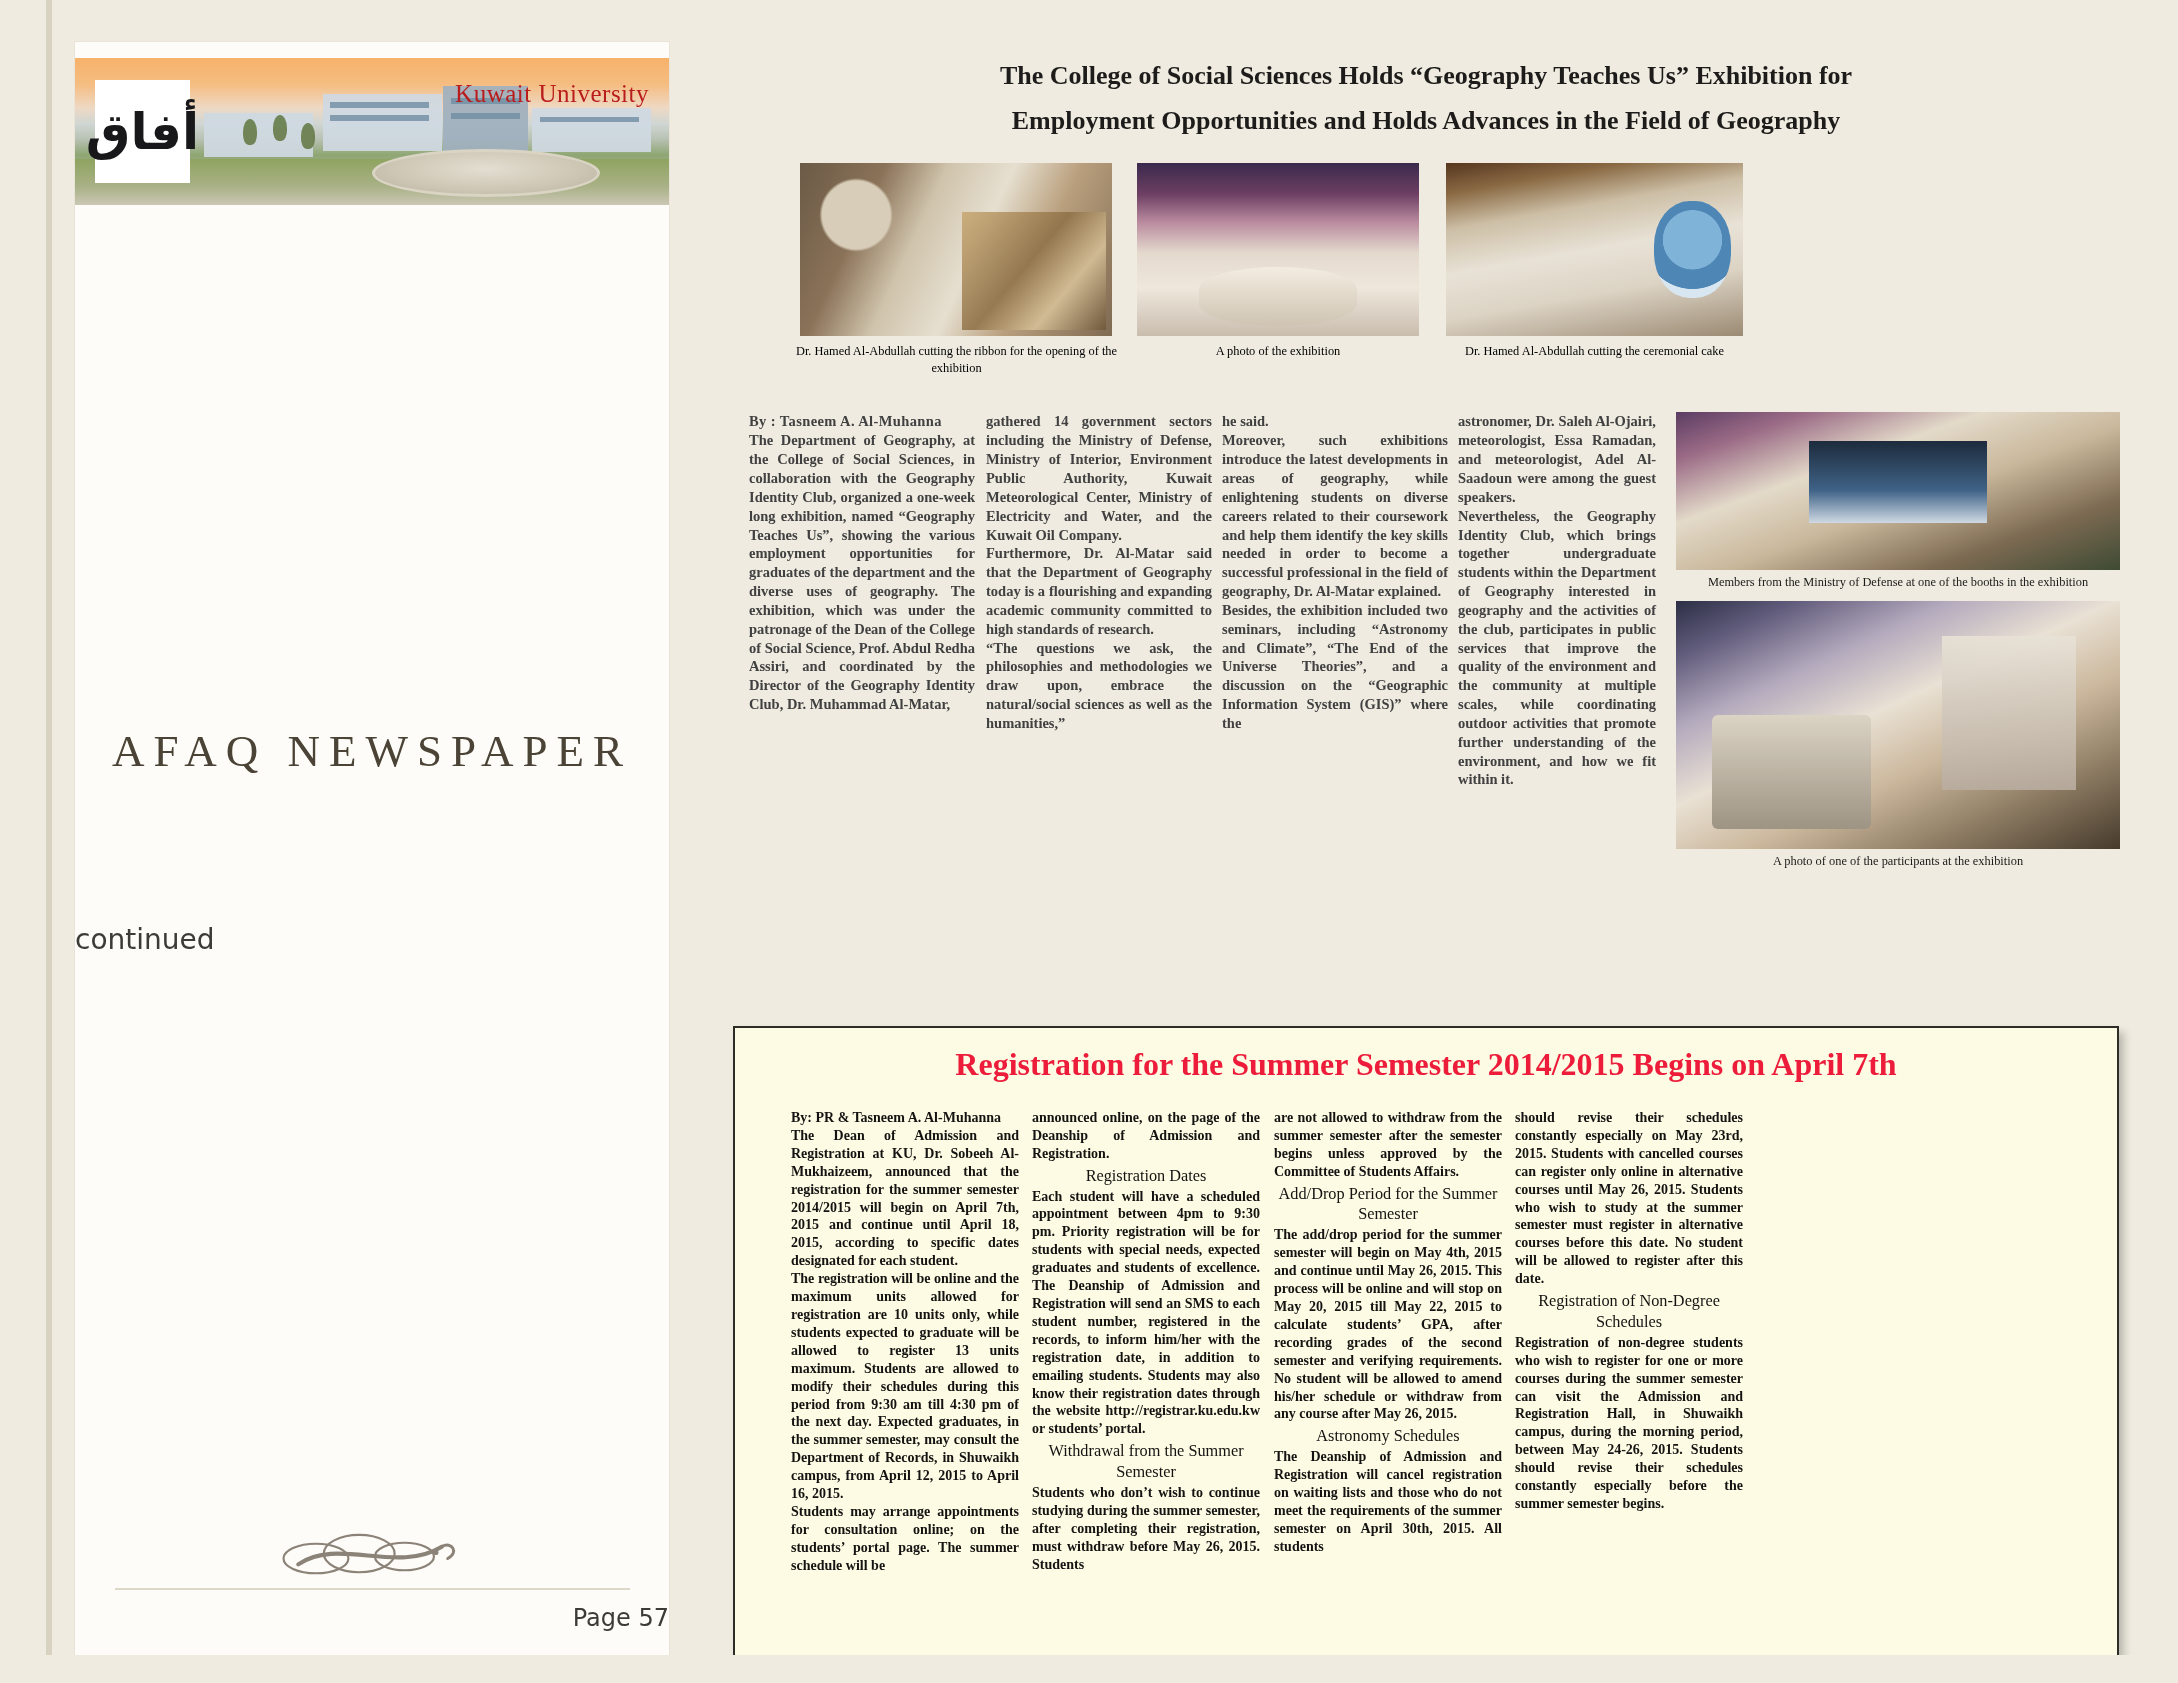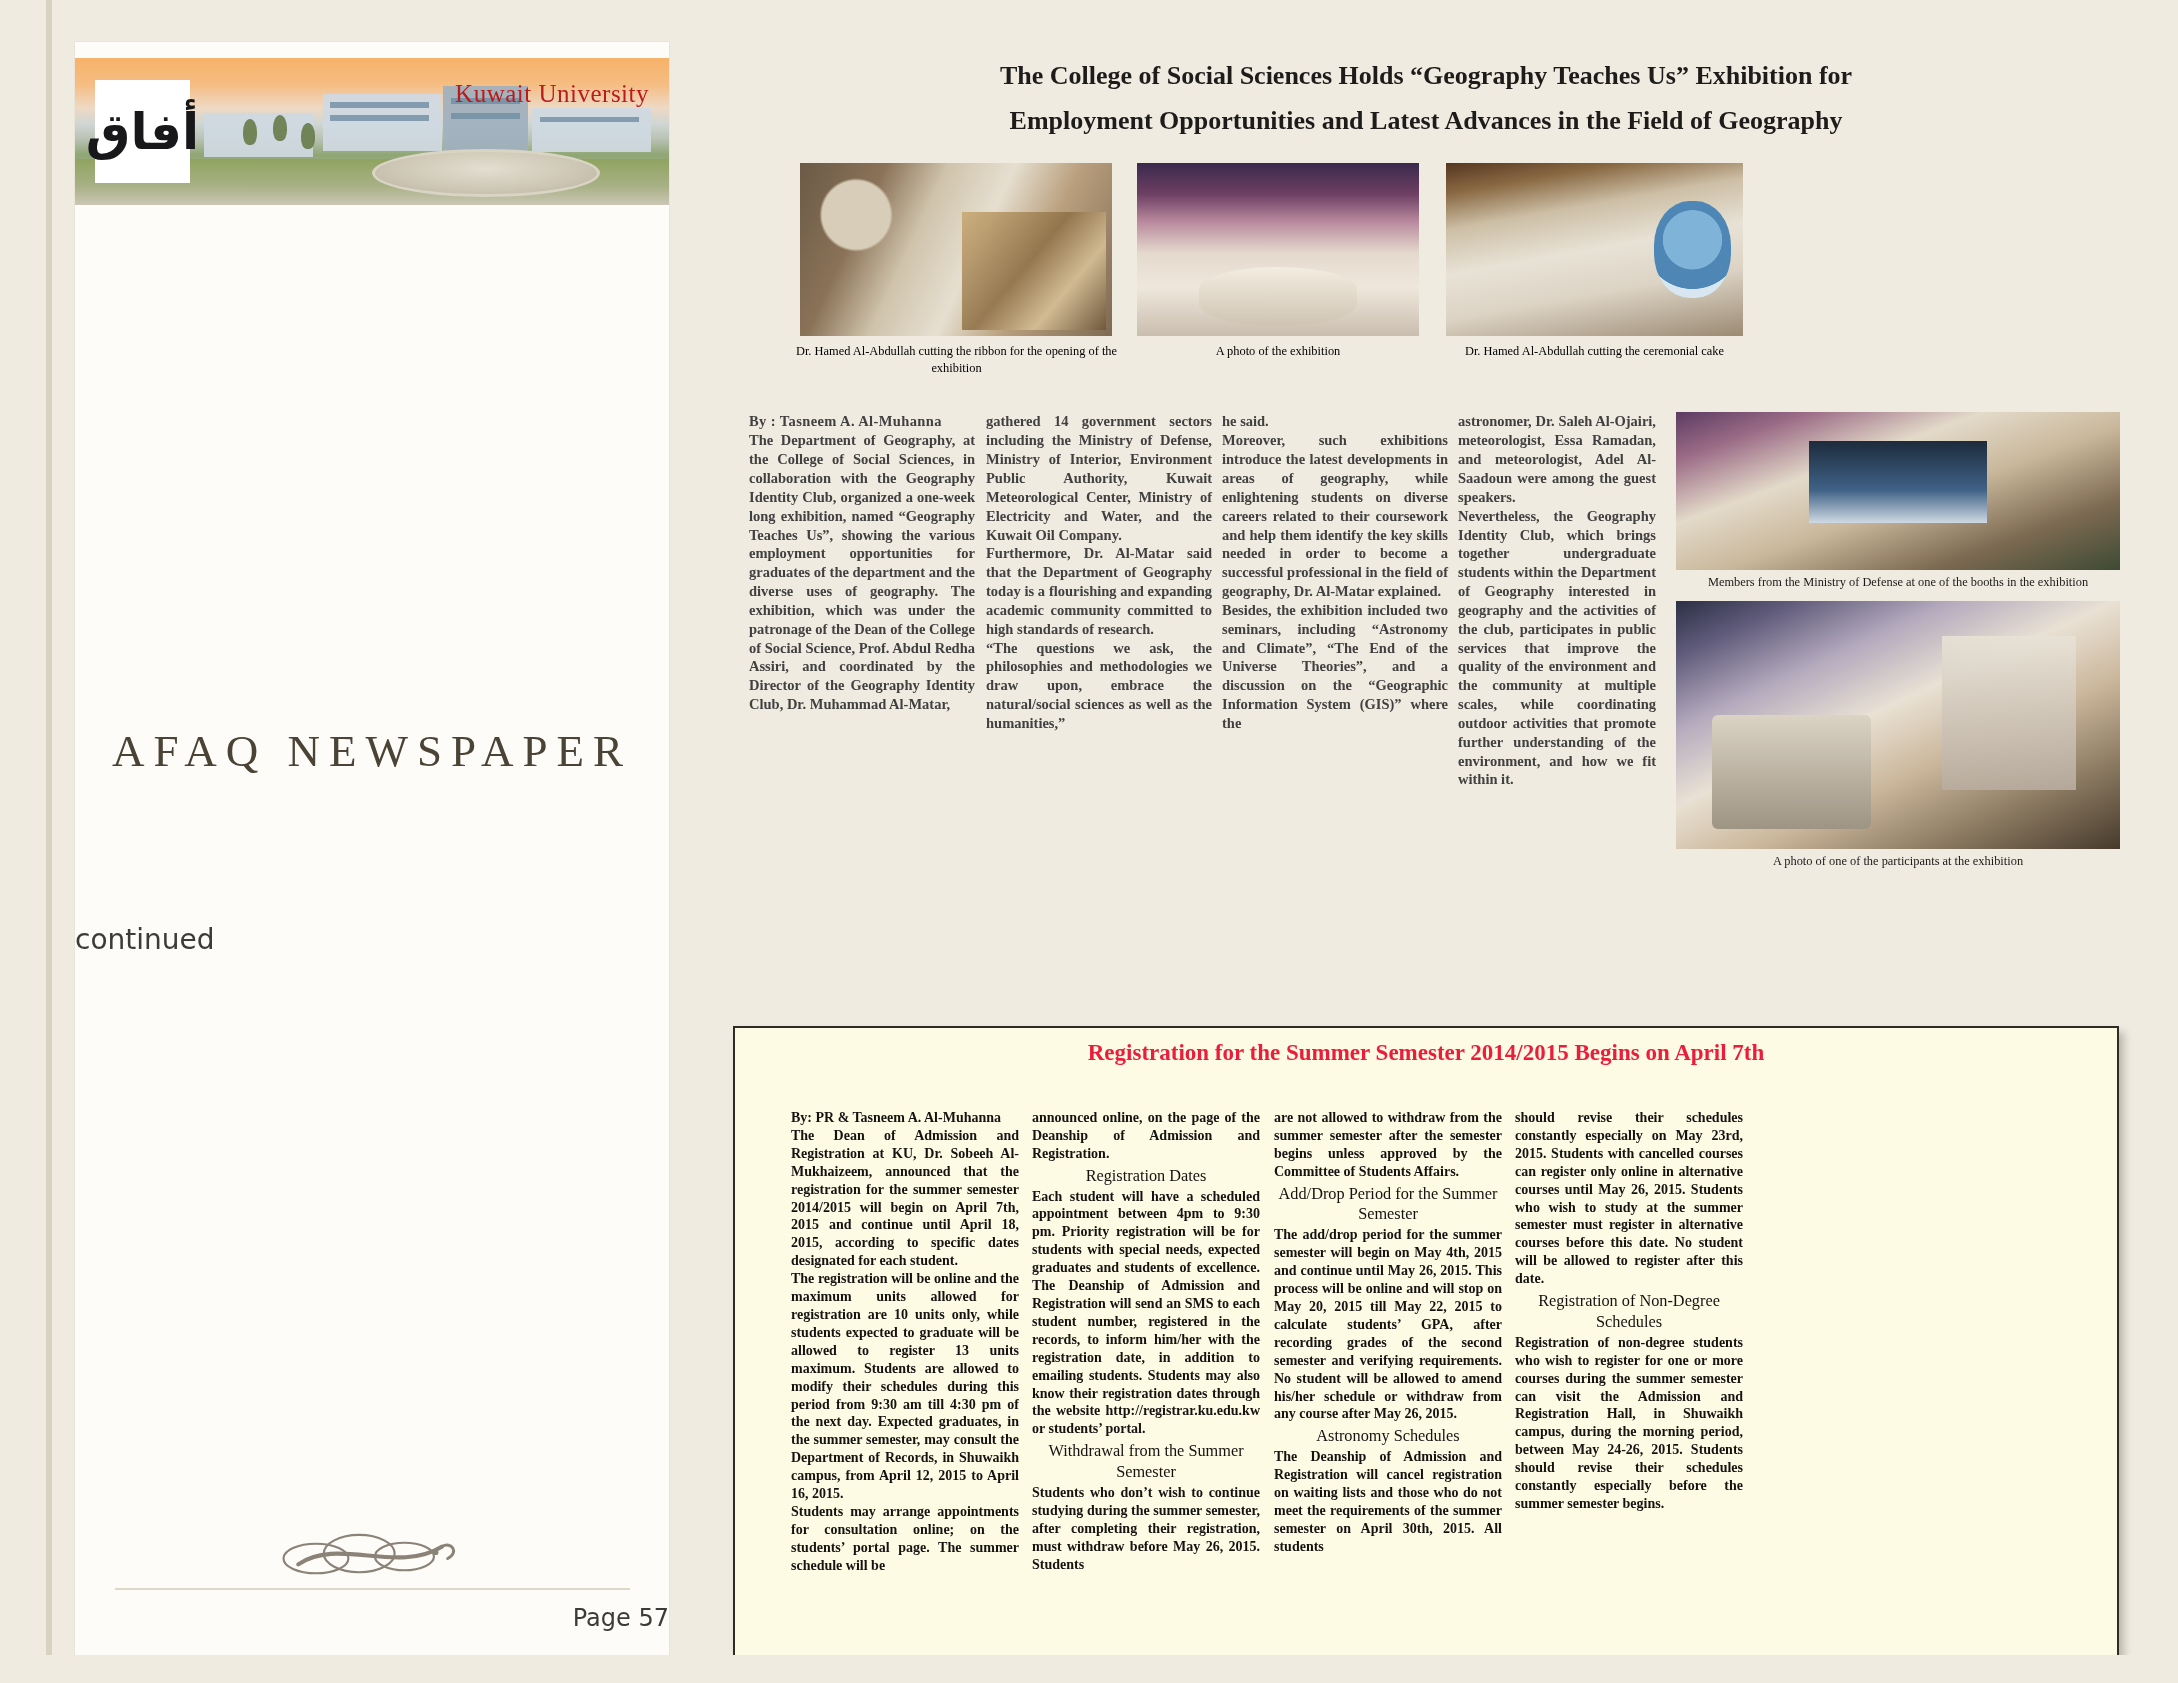--- a/index.html
+++ b/index.html
@@ -184,23 +184,23 @@
     background:linear-gradient(180deg,#e8e2d6,#b9ada0);opacity:.9;}
 
   
   #article2 {
     position:absolute; left:0; top:984px; width:1386px; height:669px;
     background:#fdfbe3;
     border:2px solid #2e2c27;
     box-shadow:5px 6px 8px rgba(0,0,0,.22);
   }
   #a2-title {
-    text-align:center; margin-top:12px;
-    font-family:"Liberation Serif", serif;
-    font-weight:bold; font-size:23px; color:#ec1c3a;
+    text-align:center; margin-top:18px;
+    font-family:"Liberation Serif", serif;
+    font-weight:bold; font-size:32px; color:#ec1c3a;
   }
   .a2col {
     position:absolute; top:81px; width:228px;
     font-size:14px; line-height:1.28; color:#141312;
     text-align:justify; font-weight:bold;margin-left:32px;
   }
   #a2c1 { left:24px; }
   #a2c2 { left:265px; }
   #a2c3 { left:507px; }
   #a2c4 { left:748px; }
@@ -266,21 +266,21 @@
     </div>
 
     <div id="footer-rule"></div>
     <div id="page-num">Page 57</div>
   </div>
 
   <div id="right-col">
 
     <div id="headline">
       <div>The College of Social Sciences Holds “Geography Teaches Us” Exhibition for</div>
-      <div>Employment Opportunities and Latest Advances in the Field of Geography</div>
+      <div>Employment Opportunities and Holds Advances in the Field of Geography</div>
     </div>
 
     <div id="photo-row">
       <div class="ph" id="ph1">
         <div class="imgA"></div>
       </div>
       <div class="cap" style="position:absolute;left:59px;top:180px;width:329px;text-align:center;font-size:12.4px;line-height:1.35;">Dr. Hamed Al-Abdullah cutting the ribbon for the opening of the exhibition</div>
 
       <div class="ph" id="ph2">
         <div class="imgB"></div>

